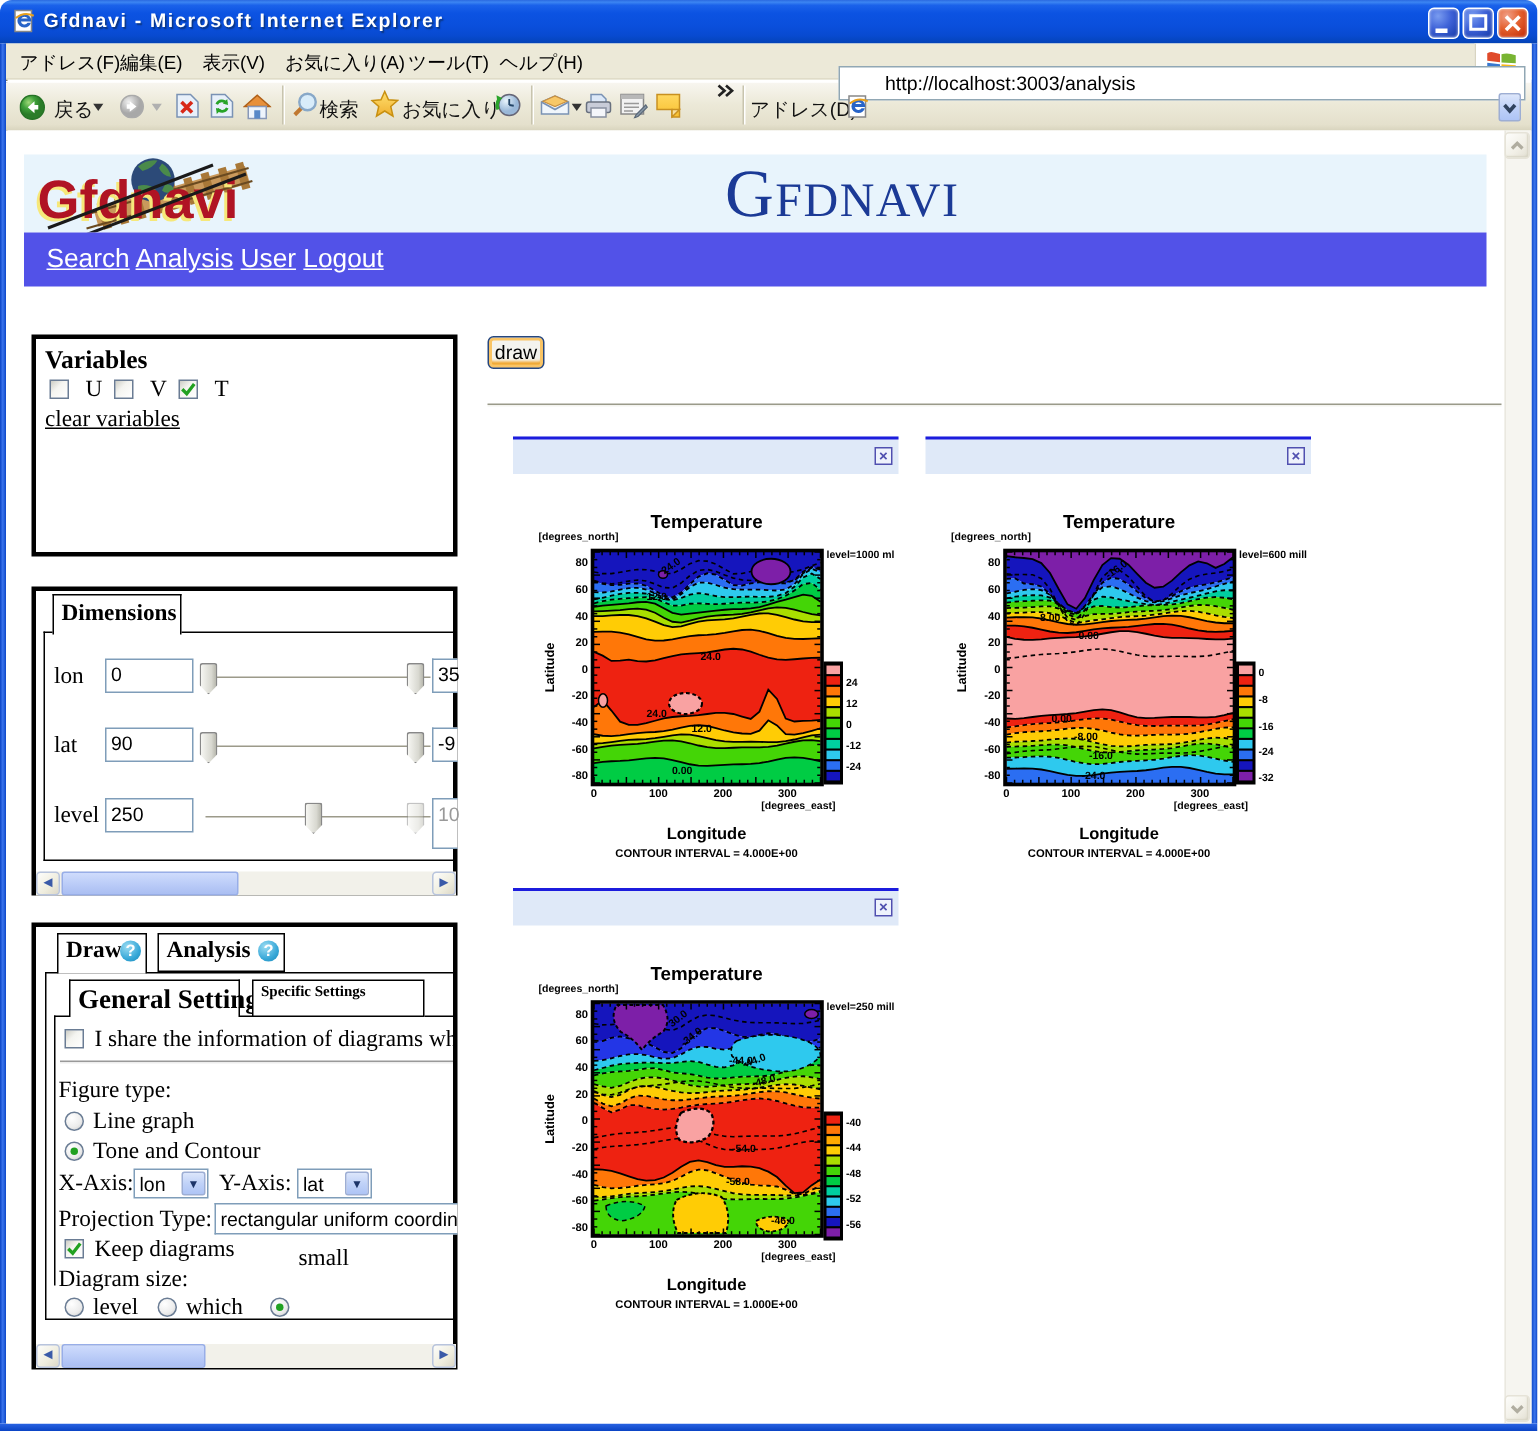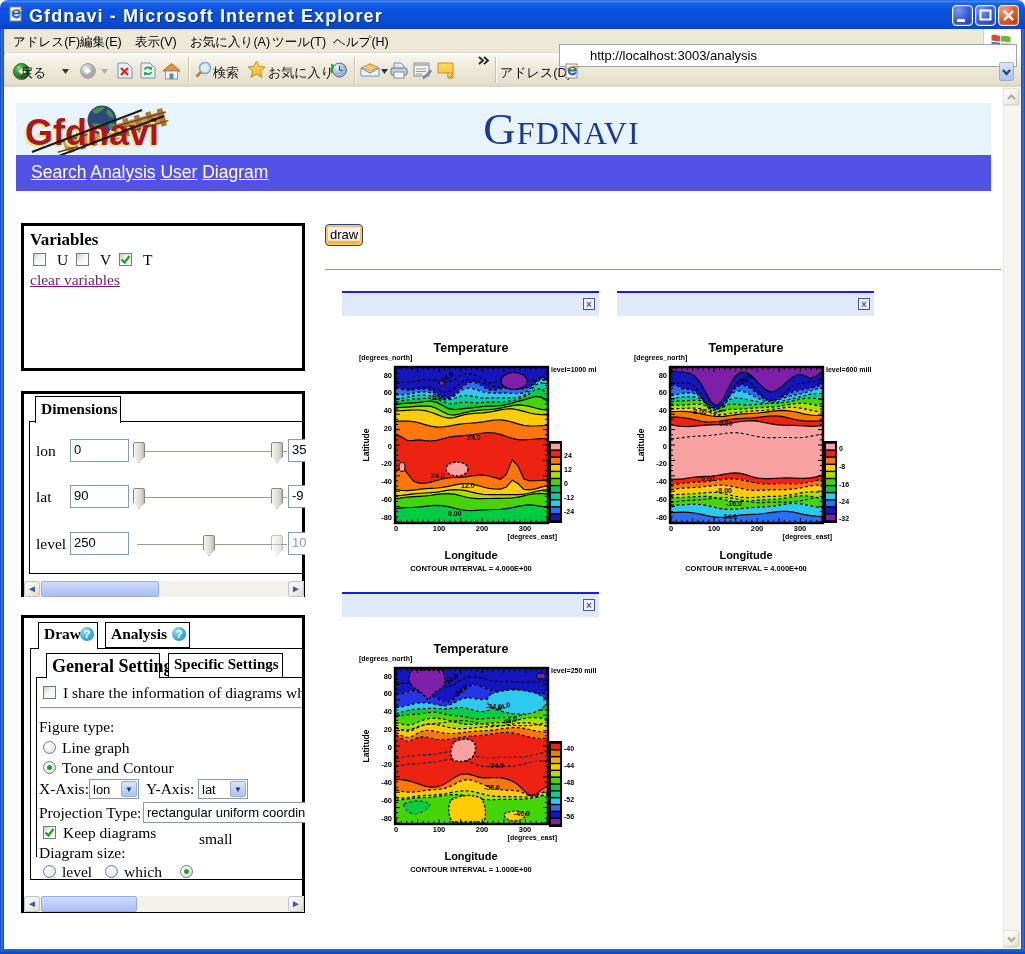--- a/index.html
+++ b/index.html
@@ -1,19 +1,19 @@
 <!DOCTYPE html>
 <html><head><meta charset="utf-8"><style>
 *{margin:0;padding:0;box-sizing:border-box}
 html,body{width:1025px;height:954px;overflow:hidden}
 body{font-family:"Liberation Serif",serif;background:#fff;position:relative}
 .abs{position:absolute}
 
 .titlebar{left:0;top:0;width:1025px;height:29px;background:linear-gradient(180deg,#2a69e0 0%,#3c85f2 5%,#1b62ea 12%,#0c53e2 30%,#0a4fdc 60%,#084ad0 82%,#0646c2 92%,#0443b4 100%);border-radius:8px 8px 0 0}
-.titletxt{left:29px;top:6px;color:#fff;font-family:"Liberation Sans",sans-serif;font-weight:bold;font-size:18px;letter-spacing:1.1px;text-shadow:1px 1px 1px #0a3580}
+.titletxt{left:29px;top:6px;color:#fff;font-family:"Liberation Sans",sans-serif;font-weight:bold;font-size:13px;letter-spacing:1.1px;text-shadow:1px 1px 1px #0a3580}
 .capbtn{top:5px;width:21px;height:21px;border-radius:4px;border:1px solid #fff;box-shadow:inset 0 0 2px rgba(255,255,255,.8)}
 .btnblue{background:radial-gradient(circle at 30% 25%,#7a9cf0 0%,#3e62d8 45%,#2347b8 80%,#1b3aa6 100%)}
 .btnred{background:radial-gradient(circle at 30% 25%,#f0a088 0%,#e4602e 45%,#cc3912 80%,#b22f10 100%)}
 .sideL{left:0;top:29px;width:4px;height:920px;background:linear-gradient(90deg,#0a43c4,#3a74ec 45%,#0c47c8)}
 .sideR{left:1021px;top:29px;width:4px;height:920px;background:linear-gradient(90deg,#0c47c8,#3a74ec 55%,#0a43c4)}
 .botB{left:0;top:949px;width:1025px;height:5px;background:linear-gradient(180deg,#2a64e4,#0a43c4)}
 .innershadow{left:4px;top:29px;width:1px;height:920px;background:#7b7865}
 
 .menubar{left:4px;top:29px;width:1017px;height:24px;background:#ece9d8;font-family:"Liberation Sans",sans-serif;font-size:12.5px;color:#000;border-bottom:1px solid #e0dcc8}
 .menubar span{position:absolute;top:5px}
@@ -27,21 +27,21 @@
 .vsb{left:1003px;top:87px;width:18px;height:862px;background:#f6f5f0;border-left:1px solid #eae8e0}
 .sbtn{width:17px;height:18px;background:linear-gradient(135deg,#fdfdfb,#f1efe6 60%,#e2dfd2);border:1px solid #e6e3d8;border-radius:3px;box-shadow:inset -1px -1px 1px #d8d5c6;color:#b8b5a8;font-size:10px;text-align:center;line-height:16px;font-family:"Liberation Sans",sans-serif}
 
 .hdr{left:16px;top:103px;width:975px;height:52px;background:#e8f4fc}
 .gfdlogo{left:24px;top:103px;width:150px;height:52px}
 .gfdtitle{left:74px;top:103px;width:975px;text-align:center;color:#1b3a96;font-size:45px;font-family:"Liberation Serif",serif;font-variant:small-caps;letter-spacing:1px}
 .nav{left:16px;top:155px;width:975px;height:36px;background:#5252e8;color:#fff;font-family:"Liberation Sans",sans-serif;font-size:17.5px}
 .nav a{color:#fff;text-decoration:underline}
 .blackbox{border:3px solid #000;background:#fff}
 .serif16{font-size:15.5px}
-a.blue{color:#701a75;text-decoration:underline}
+a.blue{color:#000000;text-decoration:underline}
 
 .cb{width:13px;height:13px;background:linear-gradient(135deg,#cdcdc5,#f4f4f0 40%,#fff);border:1px solid #6a7c94;display:inline-block}
 .txtin{border:1px solid #7f9db9;background:#fff;font-family:"Liberation Sans",sans-serif;font-size:13px;padding:2px 0 0 3px;color:#000}
 .sliderline{height:2px;background:#fff;border-top:1.5px solid #9c9a8a}
 .shandle{width:12px;height:21px;background:linear-gradient(90deg,#f6f6f2,#d8d8d0 70%,#b8b8ae);border:1px solid #888;border-radius:2px 2px 1px 1px;clip-path:polygon(0 0,100% 0,100% 70%,50% 100%,0 70%)}
 .hsb{height:16px;background:#f2f1ea}
 .hsbtn{width:16px;height:16px;background:linear-gradient(135deg,#fdfdfb,#efedde 60%,#dcd8c8);border:1px solid #b8c4dd;border-radius:3px;color:#3a5aa8;text-align:center;line-height:14px;font-size:10px;font-family:"Liberation Sans",sans-serif;font-weight:bold}
 .hsthumb{height:16px;background:linear-gradient(180deg,#cfdcfc,#bccdf8 50%,#aabef2);border:1px solid #98aee8;border-radius:2px}
 .tab{border:1.5px solid #000;border-bottom:none;background:#fff}
 .qicon{display:inline-block;width:14px;height:14px;border-radius:50%;background:radial-gradient(circle at 35% 30%,#9adcf2,#38a8d8 60%,#1888b8);color:#fff;font-family:"Liberation Sans",sans-serif;font-size:11px;font-weight:bold;text-align:center;line-height:14px;vertical-align:1px}
@@ -91,21 +91,21 @@
     <circle cx="8.5" cy="8.5" r="8" fill="url(#gb)" stroke="#267326" stroke-width="1"></circle>
     <path d="M10 4.5 L5.5 8.5 L10 12.5 L10 10 L12.5 10 L12.5 7 L10 7 Z" fill="#fff"></path>
     <defs>
       <radialGradient id="gb" cx="35%" cy="30%">
         <stop offset="0%" stop-color="#9ed878"></stop>
         <stop offset="55%" stop-color="#3fa03a"></stop>
         <stop offset="100%" stop-color="#2a7c28"></stop>
       </radialGradient>
     </defs>
   </svg>
-<span class="abs ttxt" style="left:20px">戻る</span>
+<span class="abs ttxt" style="left:36px">戻る</span>
 <svg class="abs" style="left:62px;top:69px" width="8" height="6">
     <path d="M0 0 L7 0 L3.5 5 Z" fill="#333"></path>
   </svg>
 <svg class="abs" style="left:80px;top:63px" width="16" height="16">
     <circle cx="8" cy="8" r="7.5" fill="url(#gf)" stroke="#aaa" stroke-width="1"></circle>
     <path d="M6.5 4.5 L11 8 L6.5 11.5 L6.5 9.5 L4.5 9.5 L4.5 6.5 L6.5 6.5 Z" fill="#fff"></path>
     <defs>
       <radialGradient id="gf" cx="35%" cy="30%">
         <stop offset="0%" stop-color="#f0f0f0"></stop>
         <stop offset="60%" stop-color="#c4c4c4"></stop>
@@ -233,21 +233,21 @@
       <line x1="30" y1="24" x2="145" y2="24" stroke="#6a4a20" stroke-width="1.5"></line>
       <line x1="30" y1="33" x2="145" y2="33" stroke="#6a4a20" stroke-width="1.5"></line>
     </g>
     <circle cx="78" cy="17" r="14.5" fill="#2c4a78"></circle>
     <path d="M68 8 Q74 3 81 4 Q78 9 71 11 Z M84 6 Q89 9 90 15 Q84 14 82 9 Z M68 21 Q74 19 80 23 Q75 28 68 26 Z M86 20 Q91 19 92 24 Q87 27 84 24 Z" fill="#4a8a4a"></path>
     <text x="1" y="42" font-family="Liberation Sans,sans-serif" font-weight="bold" font-size="36" fill="#b01424" style="text-shadow:-2px 2px 0 #f6e87a">Gfdnavi</text>
     <line x1="8" y1="49" x2="118" y2="7" stroke="#1a1a1a" stroke-width="2"></line>
     <line x1="32" y1="54" x2="140" y2="13" stroke="#1a1a1a" stroke-width="2"></line>
   </svg>
 <div class="abs nav">
-    <span style="position:absolute;left:15px;top:7px"><a>Search</a> <a>Analysis</a> <a>User</a> <a>Diagram</a></span>
+    <span style="position:absolute;left:15px;top:7px"><a>Search</a> <a>Analysis</a> <a>User</a> <a>Logout</a></span>
   </div>
 <div class="abs blackbox" style="left:21px;top:223px;width:284px;height:148px"></div>
 <span class="abs" style="left:30px;top:230px;font-weight:bold;font-size:17px">Variables</span>
 <span class="abs cb" style="left:33px;top:253px"></span>
 <span class="abs serif16" style="left:57px;top:251px">U</span>
 <span class="abs cb" style="left:76px;top:253px"></span>
 <span class="abs serif16" style="left:100px;top:251px">V</span>
 <span class="abs cb" style="left:119px;top:253px"></span>
 <svg class="abs" style="left:119px;top:253px" width="13" height="13">
     <path d="M2.5 6.5 L5.5 9.5 L10.5 3" stroke="#21a121" stroke-width="2.2" fill="none"></path>
@@ -268,38 +268,38 @@
 <span class="abs txtin" style="left:70px;top:485px;width:59px;height:23px">90</span>
 <span class="abs sliderline" style="left:137px;top:497px;width:150px"></span>
 <span class="abs shandle" style="left:133px;top:488px"></span>
 <span class="abs shandle" style="left:271px;top:488px;"></span>
 <span class="abs txtin" style="left:288px;top:485px;width:17px;height:23px;border-right:none;color:#000">-9</span>
 <span class="abs serif16" style="left:36px;top:535px">level</span>
 <span class="abs txtin" style="left:70px;top:532px;width:59px;height:23px">250</span>
 <span class="abs sliderline" style="left:137px;top:544px;width:150px"></span>
 <span class="abs shandle" style="left:203px;top:535px"></span>
 <span class="abs shandle" style="left:271px;top:535px;opacity:.5;"></span>
-<span class="abs txtin" style="left:288px;top:532px;width:17px;height:23px;border-right:none;color:#999">10</span>
+<span class="abs txtin" style="left:288px;top:532px;width:17px;height:34px;border-right:none;color:#999">10</span>
 <div class="abs hsb" style="left:24px;top:581px;width:280px"></div>
 <div class="abs hsbtn" style="left:24px;top:581px">◄</div>
 <div class="abs hsthumb" style="left:41px;top:581px;width:118px"></div>
 <div class="abs hsbtn" style="left:288px;top:581px">►</div>
 <div class="abs blackbox" style="left:21px;top:615px;width:284px;height:298px"></div>
 <div class="abs" style="left:30px;top:648px;width:272px;height:232px;border:1.5px solid #000;border-right:none"></div>
 <div class="abs tab" style="left:38px;top:622px;width:60px;height:27px;background:#fff"></div>
 <span class="abs" style="left:44px;top:625px;font-weight:bold;font-size:15.5px">Draw</span>
 <span class="abs qicon" style="left:80px;top:627px">?</span>
 <div class="abs" style="left:105px;top:622px;width:85px;height:26px;border:1.5px solid #000;background:#fff"></div>
 <span class="abs" style="left:111px;top:625px;font-weight:bold;font-size:15.5px">Analysis</span>
 <span class="abs qicon" style="left:172px;top:627px">?</span>
 <div class="abs" style="left:36px;top:677px;width:266px;height:180px;border-top:1.5px solid #000;border-left:1.5px solid #000"></div>
 <div class="abs tab" style="left:46px;top:653px;width:114px;height:25px;background:#fff"></div>
 <span class="abs" style="left:52px;top:656px;font-weight:bold;font-size:18px">General Settings</span>
 <div class="abs tab" style="left:168px;top:653px;width:115px;height:25px;border:1.5px solid #000"></div>
-<span class="abs" style="left:174px;top:656px;font-weight:bold;font-size:15px">Specific Settings</span>
+<span class="abs" style="left:174px;top:656px;font-weight:bold;font-size:10px">Specific Settings</span>
 <span class="abs cb" style="left:43px;top:686px"></span>
 <span class="abs serif16" style="left:63px;top:684px;width:240px;white-space:nowrap;overflow:hidden">I share the information of diagrams which ar</span>
 <div class="abs" style="left:40px;top:707px;width:262px;height:2px;border-top:1px solid #999;border-bottom:1px solid #eee"></div>
 <span class="abs serif16" style="left:39px;top:718px">Figure type:</span>
 <span class="abs radio" style="left:43px;top:741px"></span>
 <span class="abs serif16" style="left:62px;top:739px">Line graph</span>
 <span class="abs radio" style="left:43px;top:761px"></span>
 <span class="abs" style="left:47px;top:765px;width:5px;height:5px;border-radius:50%;background:#21a121"></span>
 <span class="abs serif16" style="left:62px;top:759px">Tone and Contour</span>
 <span class="abs serif16" style="left:39px;top:780px">X-Axis:</span>

